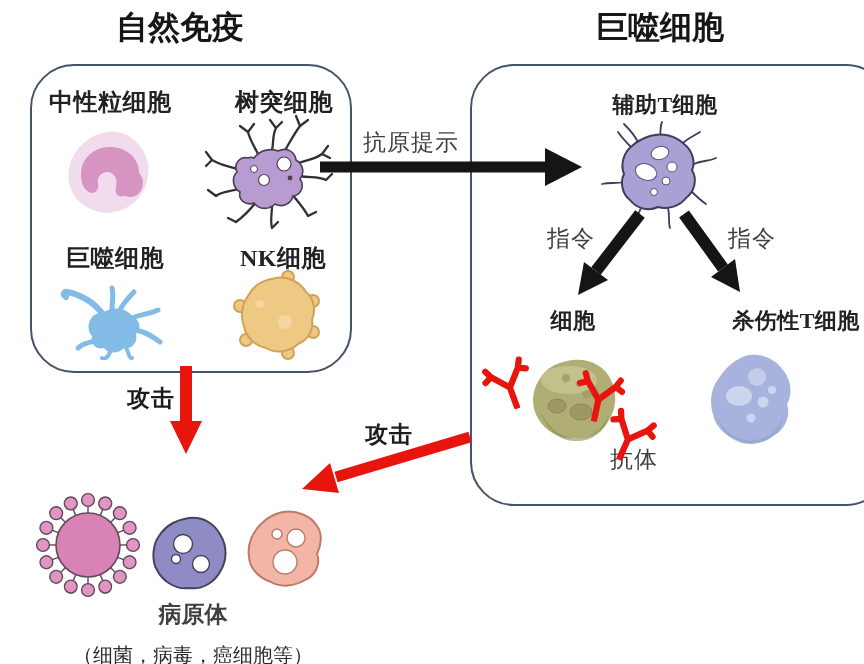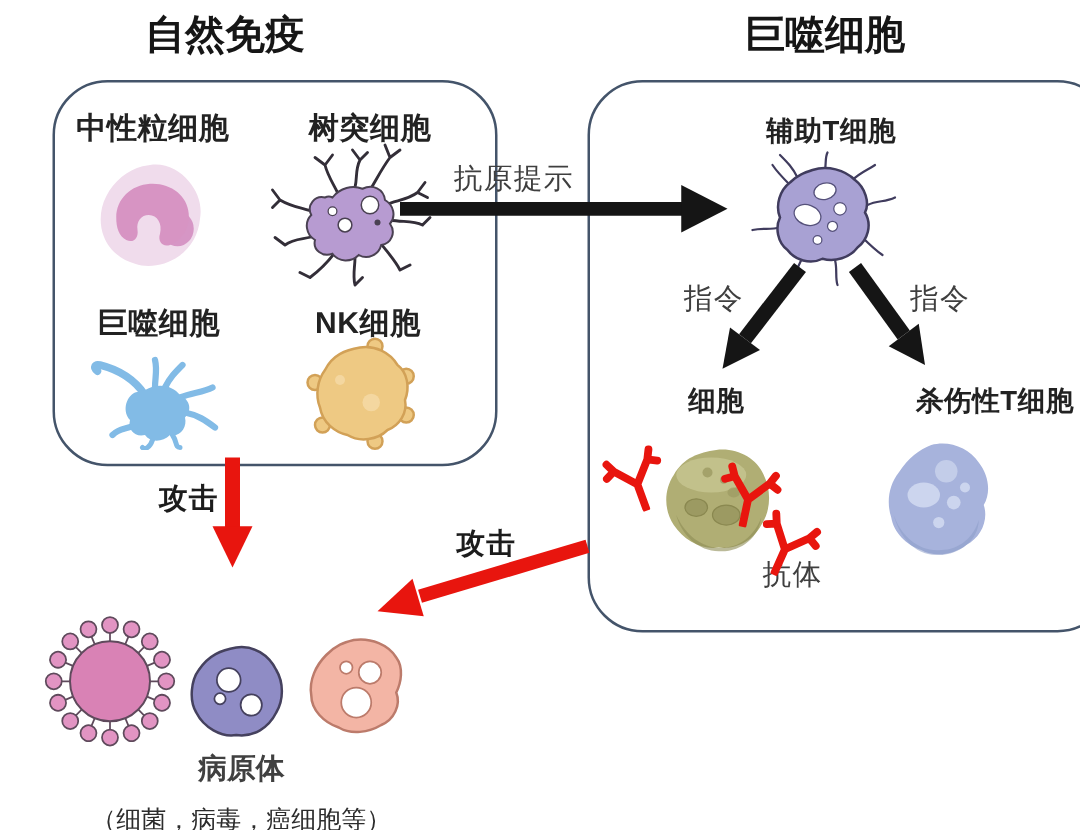--- a/index.html
+++ b/index.html
@@ -1,18 +1,18 @@
 <!DOCTYPE html>
 <html><head>
 <meta charset="utf-8">
 <style>
   html,body{margin:0;padding:0;background:#ffffff;}
   .canvas{
     position:relative;width:864px;height:664px;background:#ffffff;overflow:hidden;
-    font-family:Liberation Sans, sans-serif;color:#1f1f1f;
+    font-family:Liberation Serif, serif;color:#1f1f1f;
   }
   .abs{position:absolute;}
   .title{font-size:32px;font-weight:bold;color:#161616;white-space:nowrap;transform:translateX(-50%);}
   .cell-lbl{font-size:24px;font-weight:bold;color:#222;white-space:nowrap;letter-spacing:.5px;}
   .cell-lbl-sm{font-size:22px;font-weight:bold;color:#222;white-space:nowrap;letter-spacing:.5px;}
   .center{transform:translateX(-50%);}
   .note{font-size:23px;font-weight:normal;color:#3f3f3f;white-space:nowrap;letter-spacing:1px;}
   .attack{font-size:23px;font-weight:bold;color:#1c1c1c;white-space:nowrap;letter-spacing:1px;text-align:center;}
   .box{
     position:absolute;border:2.5px solid #44546a;border-radius:44px;background:transparent;
@@ -25,21 +25,21 @@
   .lab{position:absolute;z-index:7;}
 </style>
 </head>
 <body>
 
 <div class="canvas">
 
   <div class="abs title lab" style="left:180px;top:6px;">自然免疫</div>
   <div class="abs title lab" style="left:660px;top:6px;">巨噬细胞</div>
 
-  <div class="box" style="left:42px;top:64px;width:318px;height:305px;padding-left:34px;">
+  <div class="box" style="left:30px;top:64px;width:318px;height:305px;">
     <div class="abs cell-lbl" style="left:17px;top:20px;">中性粒细胞</div>
     <div class="abs cell-lbl" style="left:203px;top:20px;">树突细胞</div>
     <div class="abs cell-lbl" style="left:34px;top:176px;">巨噬细胞</div>
     <div class="abs cell-lbl" style="left:208px;top:176px;">NK细胞</div>
 
     <div class="illus" style="left:28px;top:60px;">
       <svg width="96" height="94" viewBox="0 0 96 94">
         <path d="M48,6 C60,4 72,10 79,19 C86,27 90,38 88,49 C87,61 81,72 71,79 C61,86 47,89 36,85 C25,82 15,74 11,63 C7,53 8,40 13,31 C19,19 30,10 42,7 Z" fill="#f0dcec"></path>
         <ellipse cx="70" cy="57" rx="13" ry="14" fill="#d696c5"></ellipse>
         <path d="M21,48 C21,33 33,22 48,21 C64,20 78,30 79,45 C80,56 74,66 64,70 C58,72 54,67 56,61 C58,53 54,46 47,46 C41,46 37,51 38,58 C39,64 35,69 29,66 C23,63 21,56 21,48 Z" fill="#d794c3"></path>

